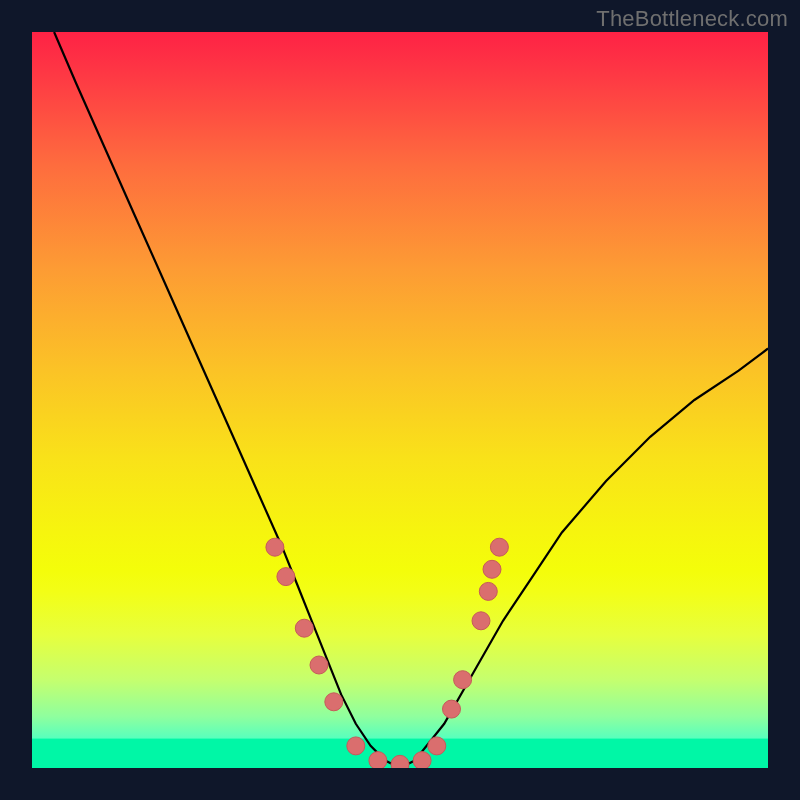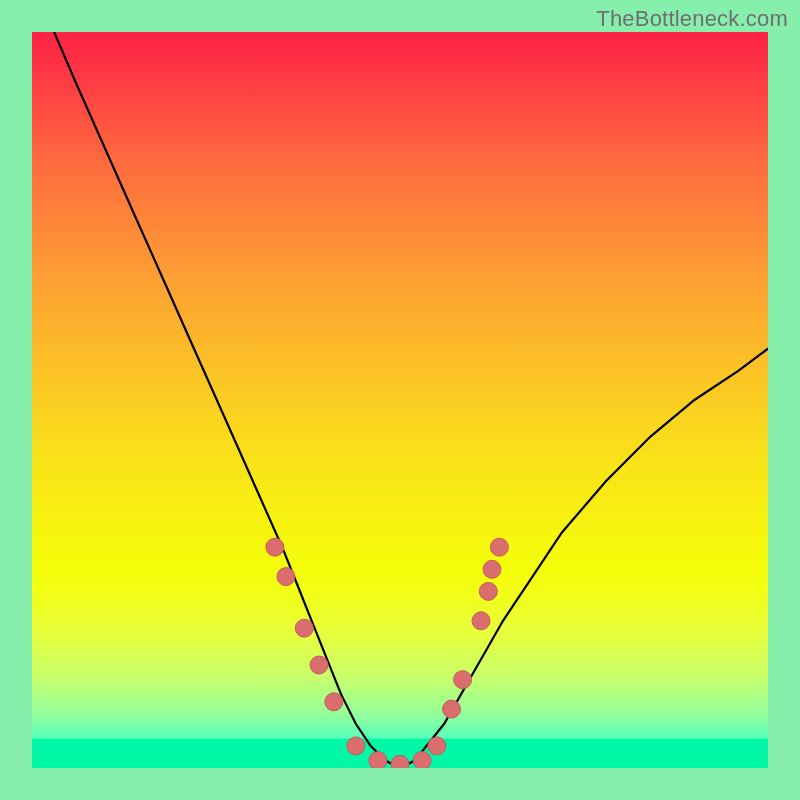--- a/index.html
+++ b/index.html
@@ -10,21 +10,21 @@
     background: #000;
     overflow: hidden;
     font-family: Arial, Helvetica, sans-serif;
   }
   .frame {
     position: absolute;
     left: 0;
     top: 0;
     width: 800px;
     height: 800px;
-    background: #86efac;
+    background: #0f172a;
   }
   .plot-area {
     position: absolute;
     left: 32px;
     top: 32px;
     width: 736px;
     height: 736px;
     background: linear-gradient(to bottom,
       #fe2245 0%,
       #fe3944 6%,

